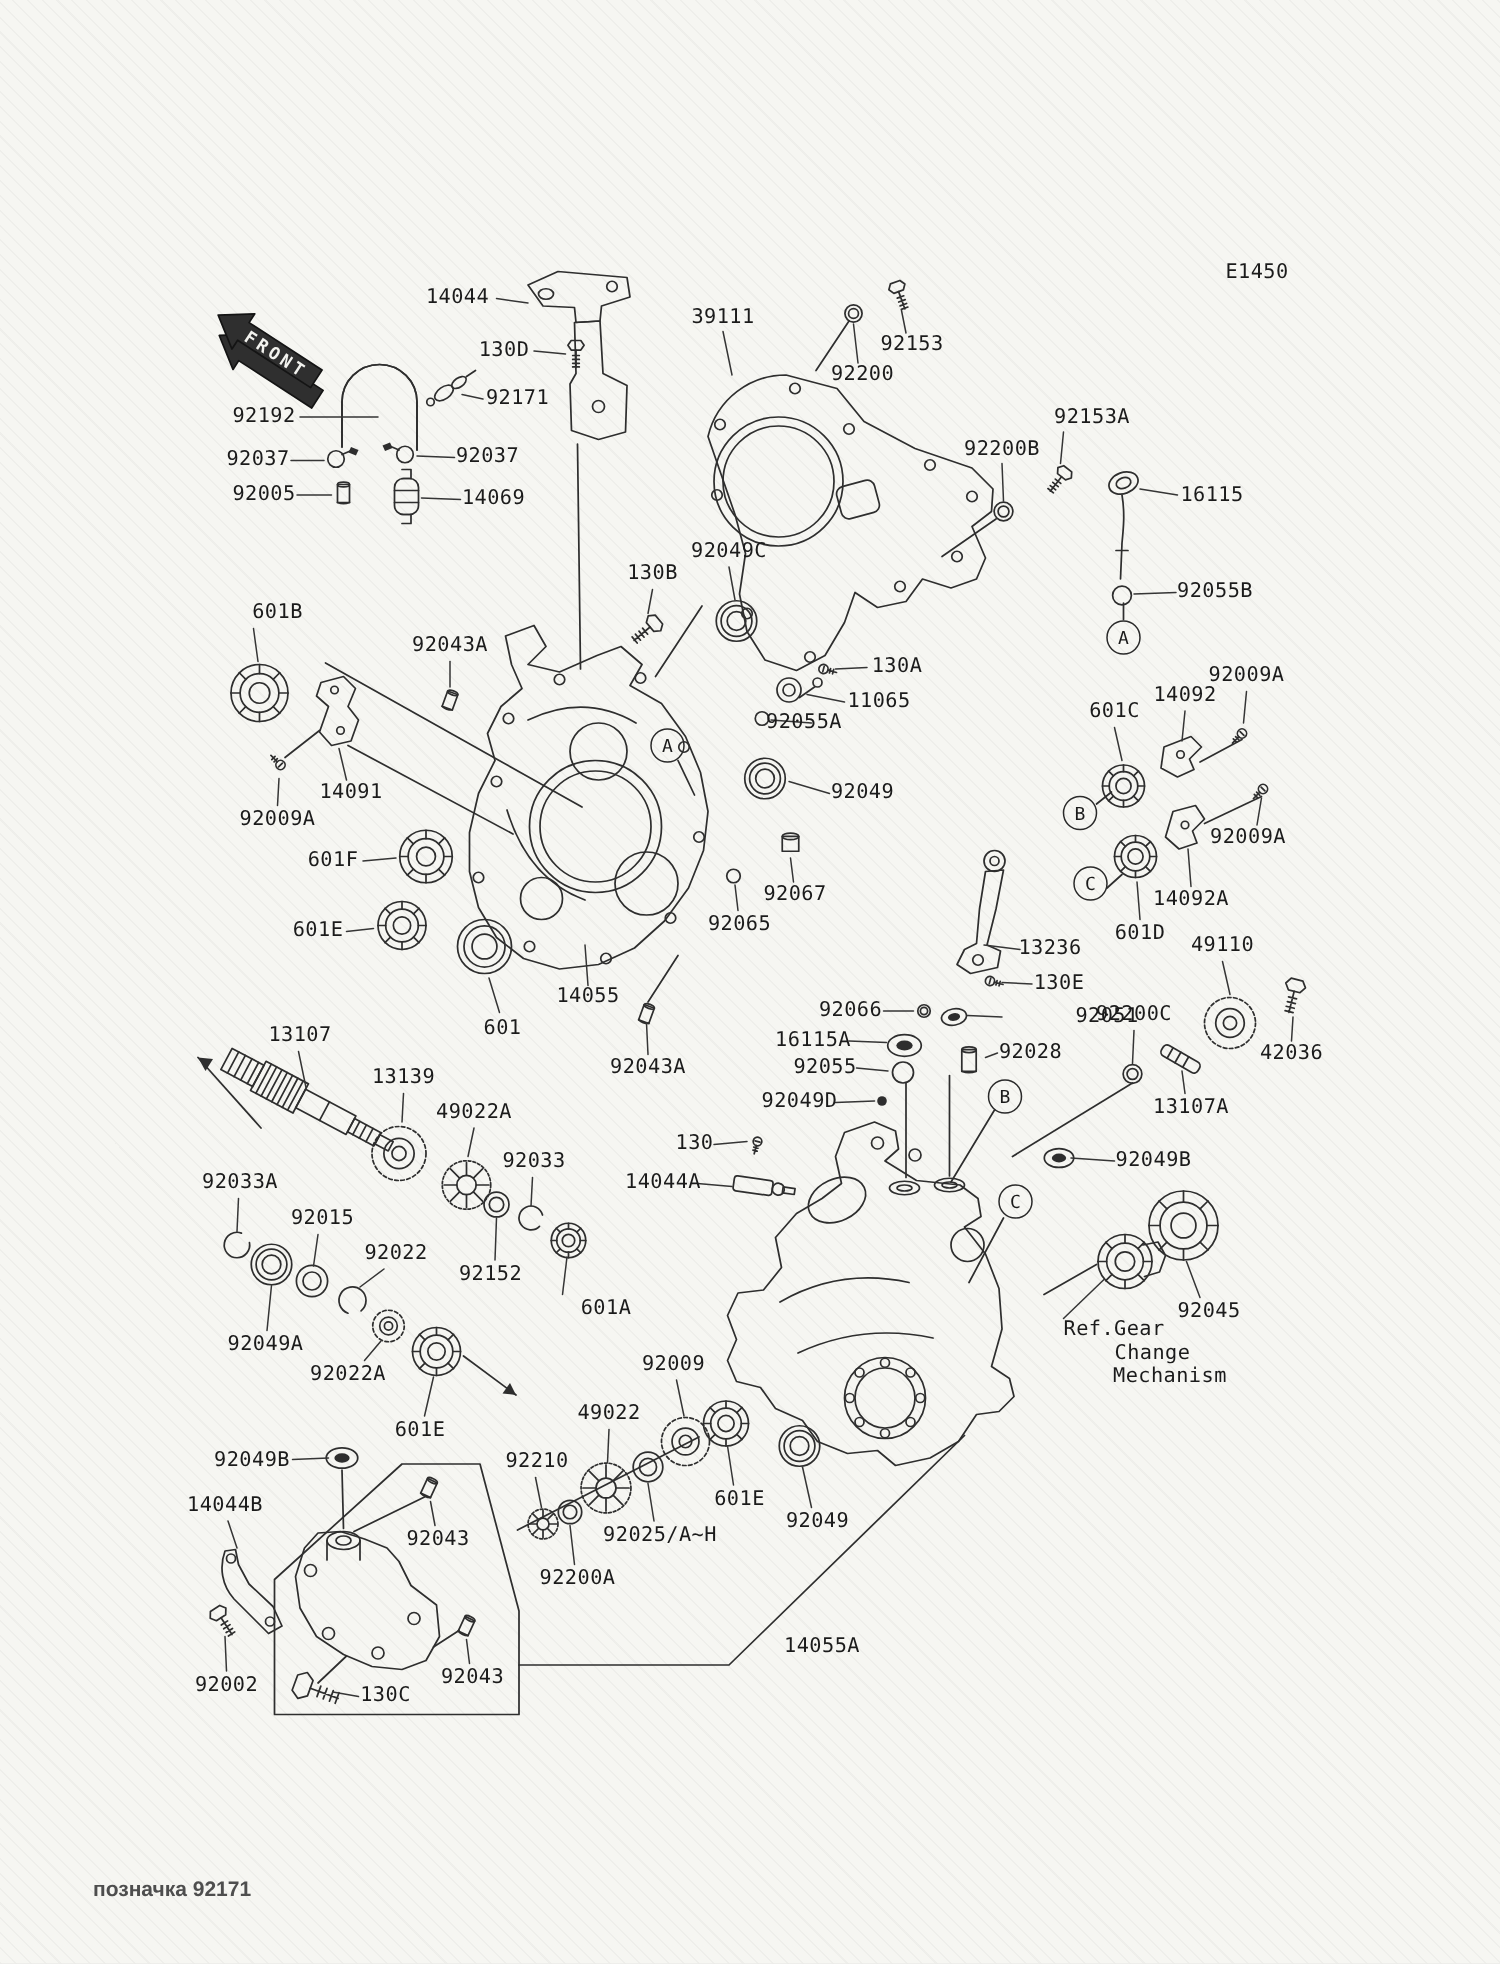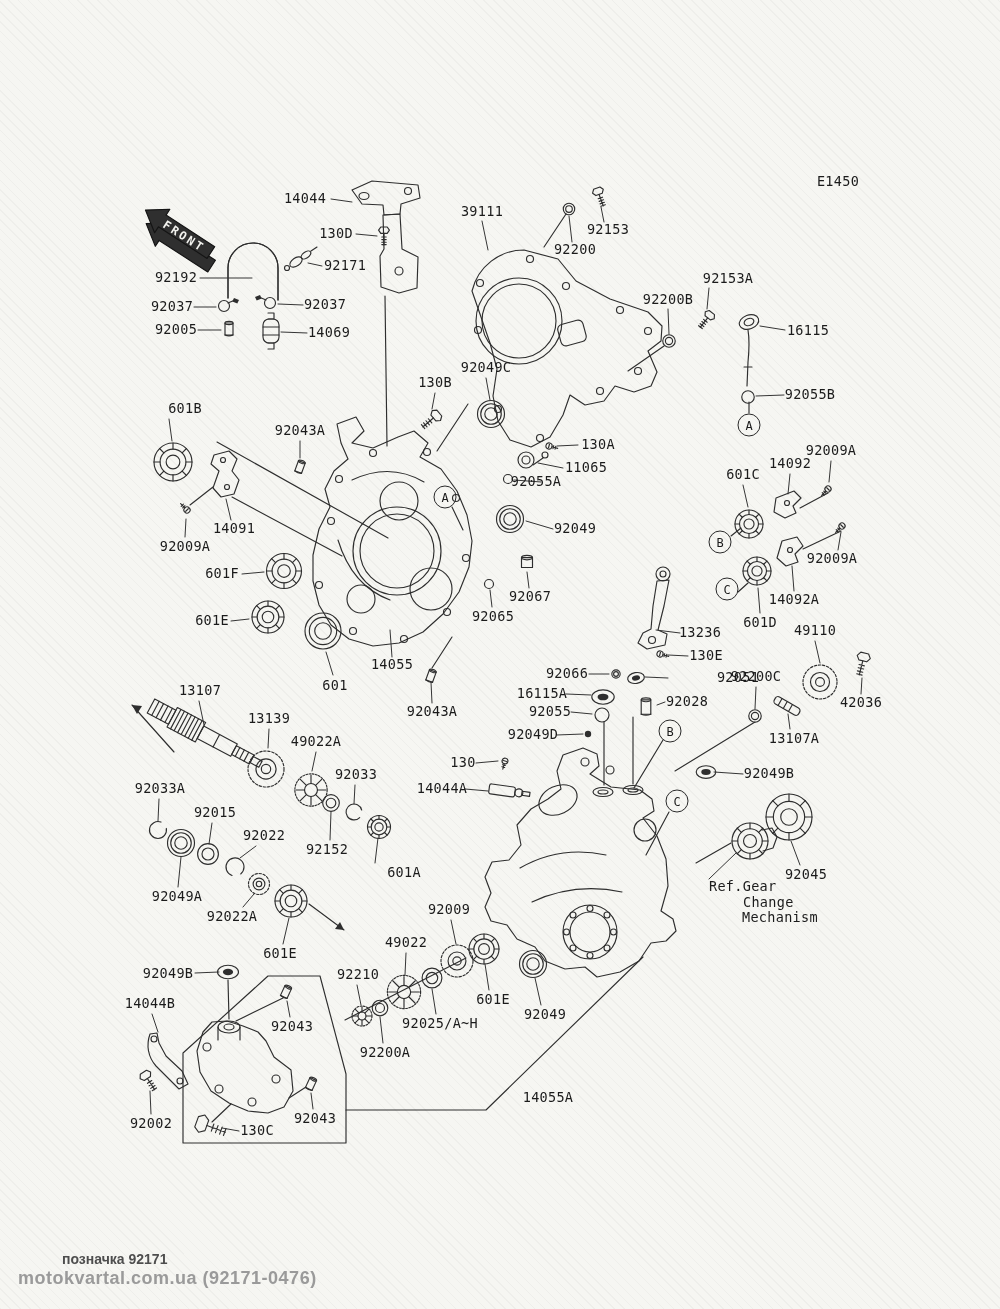--- a/index.html
+++ b/index.html
@@ -531,14 +531,13 @@
       <div class="callout align-left" style="left: 742px; top: 918px;">Mechanism</div>
       <div class="marker" style="left: 749px; top: 425px;">A</div>
       <div class="marker" style="left: 445px; top: 497px;">A</div>
       <div class="marker" style="left: 720px; top: 542px;">B</div>
       <div class="marker" style="left: 670px; top: 731px;">B</div>
       <div class="marker" style="left: 727px; top: 589px;">C</div>
       <div class="marker" style="left: 677px; top: 801px;">C</div>
     </div>
 
   <div class="wm1">позначка 92171</div>
-  <div class="wm2">motokvartal.com.ua (92171-0476)</div>
 </div>
 
 </body></html>

